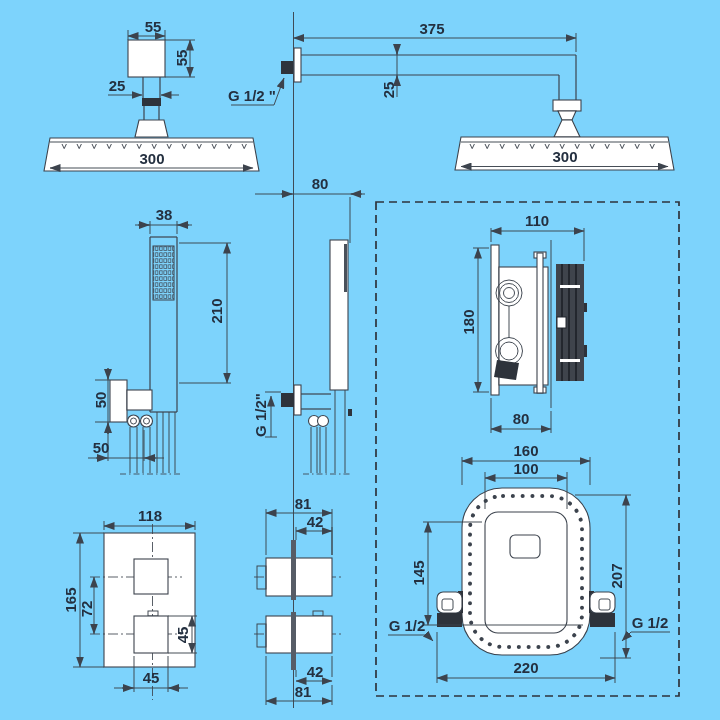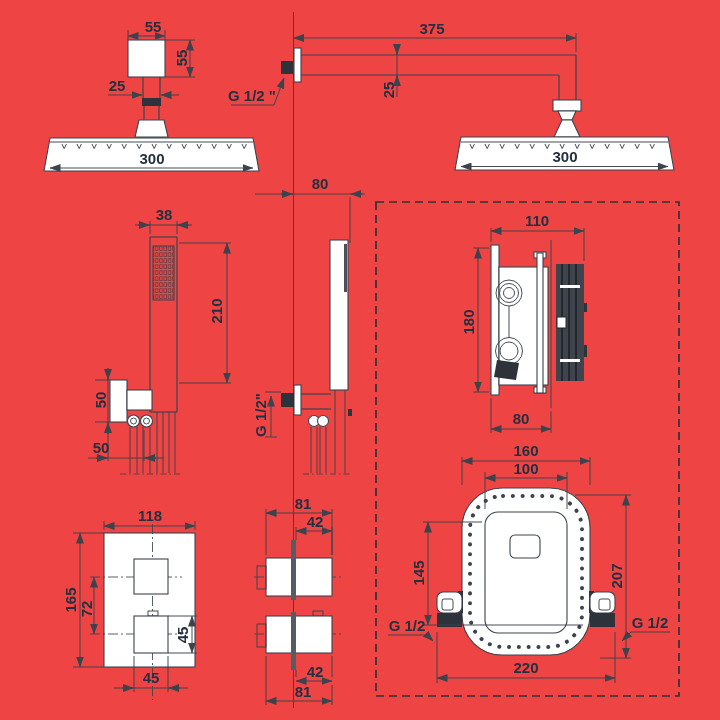--- a/index.html
+++ b/index.html
@@ -1,16 +1,16 @@
 <!DOCTYPE html>
 <html><head>
 <meta charset="utf-8">
 <style>
   html,body{margin:0;padding:0;background:#ffffff;}
-  .canvas{width:720px;height:720px;position:relative;background:#ef4444;overflow:hidden;}
+  .canvas{width:720px;height:720px;position:relative;background:#7dd3fc;overflow:hidden;}
   svg{display:block;}
   .ln{stroke:#3c434d;stroke-width:1.2;fill:none;}
   .tn{stroke:#3c434d;stroke-width:0.95;fill:none;}
   .wf{stroke:#3c434d;stroke-width:1.1;fill:#ffffff;}
   .dk{fill:#2e333b;stroke:none;}
   .gy{fill:#565c66;stroke:none;}
   .cl{stroke:#3c434d;stroke-width:0.85;stroke-dasharray:10 3 2 3;fill:none;}
   .hz{stroke:#3c434d;stroke-width:0.85;stroke-dasharray:6 3 1.5 3;fill:none;}
   .bx{stroke:#2e333b;stroke-width:1.7;stroke-dasharray:8 5;fill:none;}
   .dimt{font:700 15px "Liberation Sans",sans-serif;fill:#243040;text-anchor:middle;}

